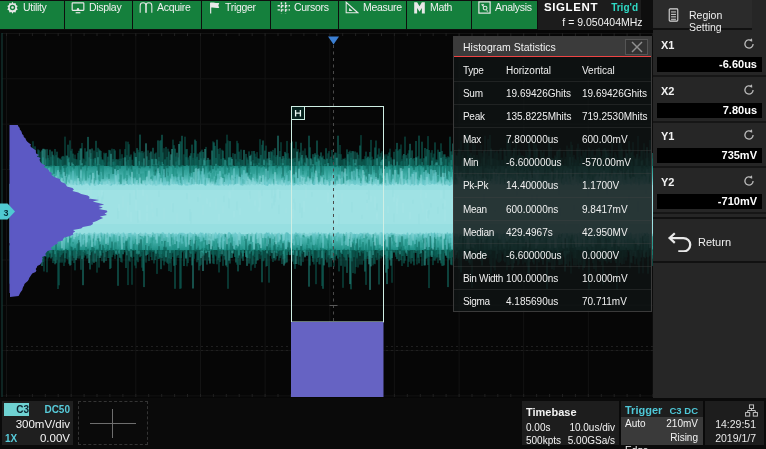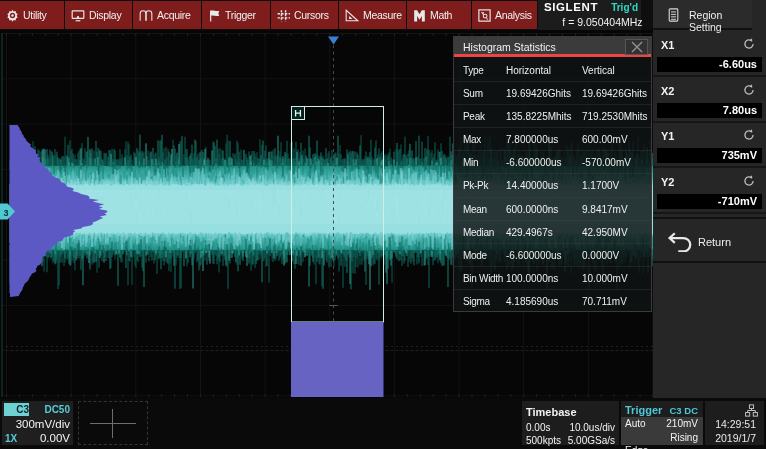--- a/index.html
+++ b/index.html
@@ -1,32 +1,32 @@
 <!DOCTYPE html>
 <html><head><meta charset="utf-8"><style>
 * { margin:0; padding:0; box-sizing:border-box; }
 html,body { width:766px; height:449px; background:#000; overflow:hidden;
   font-family:"Liberation Sans", sans-serif; }
 #scr { position:relative; width:766px; height:449px; background:#060606; }
 
 #mbar { position:absolute; left:0; top:0; width:653px; height:30px; background:#0e0e0e; }
-.mbtn { position:absolute; top:1px; height:28px; background:#7f1d1d; display:flex; align-items:center; }
+.mbtn { position:absolute; top:1px; height:28px; background:#15803d; display:flex; align-items:flex-start; }
 .mic { margin-left:6px; display:flex; }
 .mtx { color:#f0f0f0; font-size:10.5px; letter-spacing:-0.3px; margin-left:4px; }
 #slog { position:absolute; left:538px; top:0; width:103px; height:30px; background:#1c1c1c; }
 #slog .sig { position:absolute; left:6px; top:1px; font-size:11.5px; font-weight:bold; letter-spacing:0.6px; color:#fff; }
 #slog .trg { position:absolute; right:3px; top:2px; font-size:10px; font-weight:bold; color:#2fd8c4; }
 #slog .frq { position:absolute; left:13px; right:-13px; top:16px; text-align:center; font-size:10.5px; color:#f2f2f2; }
 
 #plot { position:absolute; left:0; top:30px; width:653px; height:368px; background:#060606; }
 
 #hpanel { position:absolute; left:453px; top:36px; width:199px; height:276px; overflow:hidden;
   background:rgba(16,20,20,0.84); border:1px solid #3a3a3a; }
 #htitle { position:absolute; left:0; top:0; width:100%; height:20px; background:#3b3b3b;
-  border-bottom:3px solid #ef4444; }
+  border-bottom:1px solid #ef4444; }
 #htitle .t { position:absolute; left:9px; top:4px; font-size:10.5px; color:#f2f2f2; }
 #hclose { position:absolute; right:3px; top:2px; width:23px; height:16px; background:#323232;
   border:1px solid #555; display:flex; align-items:center; justify-content:center; }
 #hrows { position:absolute; left:0; top:22px; width:100%;text-align:right; }
 .hrow { position:relative; height:23.1px; border-bottom:1px solid rgba(70,70,70,0.35); }
 .hrow span { position:absolute; top:6px; font-size:10px; color:#efefef; white-space:pre; }
 .c0 { left:9px; letter-spacing:-0.3px; } .c1 { left:52px; } .c2 { left:128px; }
 
 #sbar { position:absolute; left:653px; top:0; width:113px; height:398px; background:#262626; }
 #sbhead { position:absolute; left:0; top:0; width:99px; height:30px; background:#2b2b2b;

